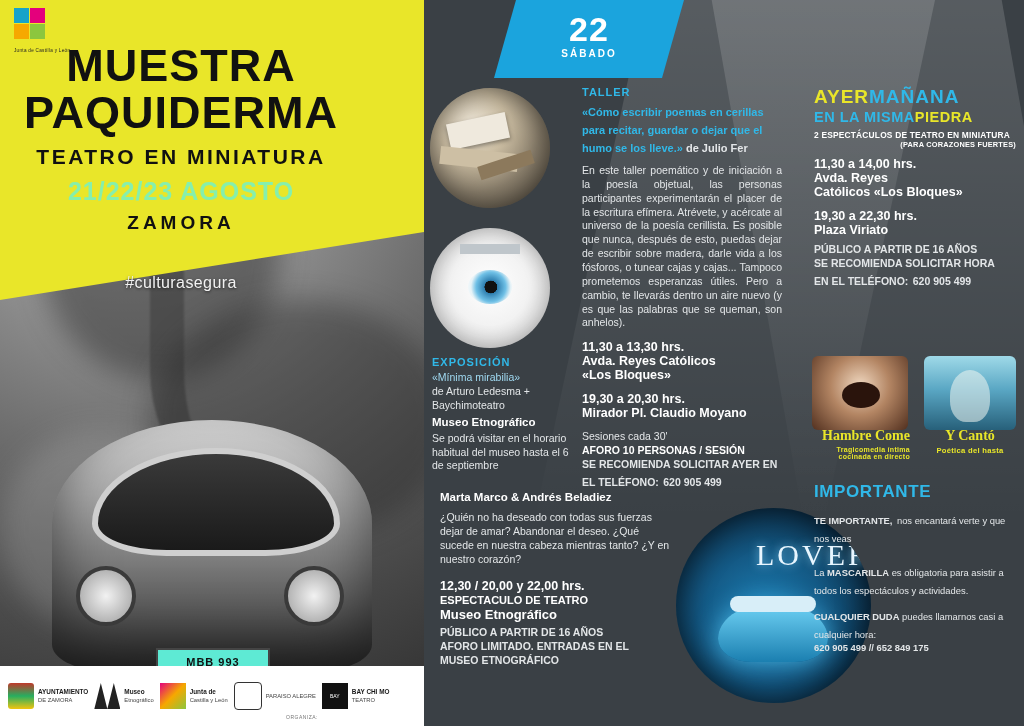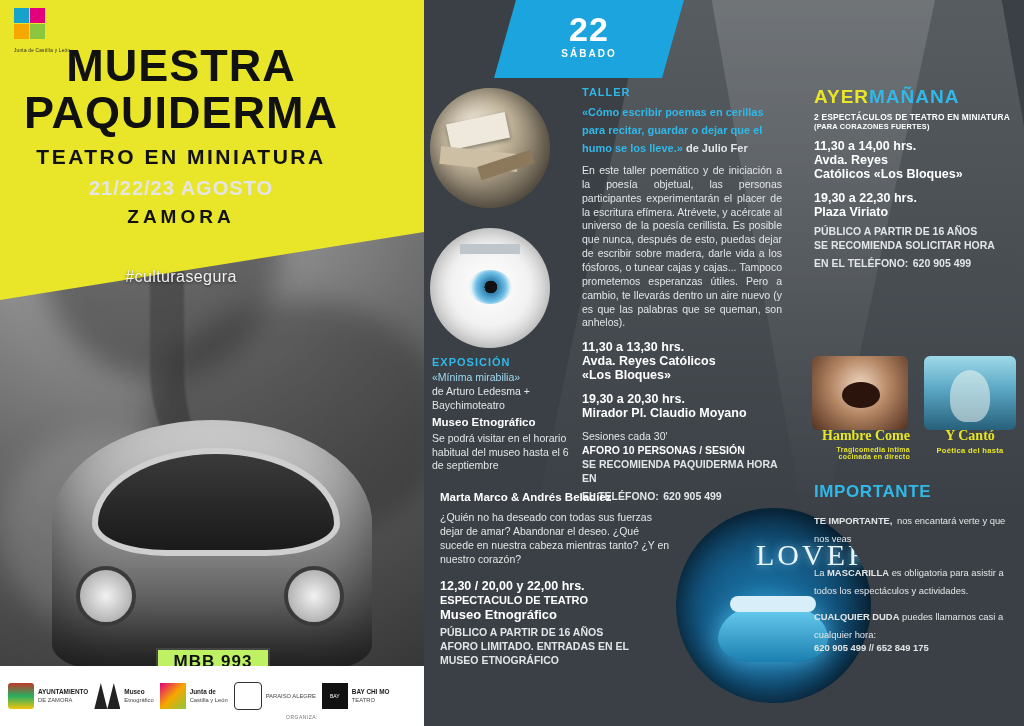--- a/index.html
+++ b/index.html
@@ -34,22 +34,22 @@
   .car-window{
     position:absolute;left:92px;top:448px;width:236px;height:96px;
     background:linear-gradient(180deg,#3a3a3a,#1a1a1a);
     border-radius:50% 50% 30% 30%/70% 70% 30% 30%;
     border:6px solid #cfcfcf;
   }
   .headlight{position:absolute;width:52px;height:52px;border-radius:50%;background:radial-gradient(circle,#f2f2f2,#9a9a9a);border:4px solid #3a3a3a;}
   .hl-l{left:76px;top:566px;}
   .hl-r{left:284px;top:566px;}
   .plate{
-    position:absolute;left:156px;top:648px;width:110px;height:24px;background:#bef264;border:2px solid #444;
-    color:#111;font-size:17px;font-weight:bold;letter-spacing:1px;text-align:center;line-height:24px;
+    position:absolute;left:156px;top:648px;width:110px;height:24px;background:#5eead4;border:2px solid #444;
+    color:#111;font-size:11px;font-weight:bold;letter-spacing:1px;text-align:center;line-height:24px;
     font-family:"Liberation Sans", sans-serif;
   }
   .trunk{
     position:absolute;left:150px;top:150px;width:150px;height:380px;
     border-left:34px solid rgba(60,60,60,.55);
     border-radius:0 0 0 160px;
     filter:blur(1px);
   }
 
   
@@ -61,21 +61,21 @@
   .logo-jcyl{
     position:absolute;left:14px;top:8px;width:46px;height:50px;
   }
   .logo-jcyl .sq{position:absolute;width:15px;height:15px;}
   .jcyl-cap{position:absolute;left:0;top:40px;font-size:4.6px;color:#222;letter-spacing:.3px;white-space:nowrap;}
 
   .title-wrap{position:absolute;left:0;top:44px;width:362px;text-align:center;}
   .t-muestra{font-size:45px;font-weight:bold;letter-spacing:1px;color:#111;line-height:.98;}
   .t-paqui{font-size:45px;font-weight:bold;letter-spacing:1px;color:#111;line-height:1.0;margin-top:2px;}
   .t-teatro{font-size:21px;font-weight:bold;letter-spacing:2.5px;color:#111;margin-top:10px;}
-  .t-fechas{font-size:20px;font-weight:bold;letter-spacing:1px;color:#e5e5e5;margin-top:8px;}
+  .t-fechas{font-size:25px;font-weight:bold;letter-spacing:1px;color:#86efac;margin-top:8px;}
   .t-zamora{font-size:19px;font-weight:bold;letter-spacing:4px;color:#111;margin-top:6px;}
   .t-hash{font-size:16px;color:#f2f2f2;margin-top:40px;letter-spacing:.4px;text-shadow:0 1px 3px rgba(0,0,0,.6);}
 
   
   .footer-strip{position:absolute;left:0;bottom:0;width:424px;height:60px;background:#ffffff;display:flex;align-items:center;gap:6px;padding:0 8px;box-sizing:border-box;}
   .flogo{display:flex;align-items:center;gap:4px;}
   .flogo .mark{width:26px;height:26px;flex:0 0 auto;}
   .flogo .txt{font-size:6.4px;line-height:1.15;color:#1a1a1a;font-weight:bold;}
   .flogo .txt .sub{font-weight:normal;font-size:5.8px;color:#444;}
   .organiza{font-size:5px;color:#777;position:absolute;left:286px;bottom:6px;letter-spacing:.5px;}
@@ -253,21 +253,21 @@
         <span class="body b-strong" style="color:#30b8e8;font-size:11px;">«Cómo escribir poemas en cerillas para recitar, guardar o dejar que el humo se los lleve.»</span><span class="body b-strong white" style="font-size:11px;"> de Julio Fer</span>
       </div>
       <div class="body" style="margin-top:8px;text-align:justify;">En este taller poemático y de iniciación a la poesía objetual, las personas participantes experimentarán el placer de la escritura efímera. Atrévete, y acércate al universo de la poesía cerillista. Es posible que nunca, después de esto, puedas dejar de escribir sobre madera, darle vida a los fósforos, o tunear cajas y cajas... Tampoco prometemos esperanzas útiles. Pero a cambio, te llevarás dentro un aire nuevo (y es que las palabras que se queman, son anhelos).</div>
       <div class="hr-time" style="margin-top:10px;">11,30 a 13,30 hrs.</div>
       <div class="place">Avda. Reyes Católicos</div>
       <div class="place">«Los Bloques»</div>
       <div class="hr-time" style="margin-top:10px;">19,30 a 20,30 hrs.</div>
       <div class="place">Mirador Pl. Claudio Moyano</div>
       <div class="body" style="margin-top:10px;">Sesiones cada 30'</div>
       <div class="body b-strong" style="color:#fff;">AFORO 10 PERSONAS / SESIÓN</div>
-      <div class="body b-strong hl-cyan">SE RECOMIENDA PAQUIDERMA HORA EN</div>
+      <div class="body b-strong hl-cyan">SE RECOMIENDA SOLICITAR AYER EN</div>
       <div>
         <span class="body b-strong hl-cyan">EL TELÉFONO:</span>
         <span class="body b-strong white">620 905 499</span>
       </div>
     </div>
 
     <div class="img-round img-3">
       <div class="lovertxt">LOVER</div>
       <div class="phone"></div>
       <div class="handset"></div>
@@ -281,22 +281,25 @@
       <div class="place" style="font-size:13px;">Museo Etnográfico</div>
       <div class="body b-strong hl-cyan" style="margin-top:4px;">PÚBLICO A PARTIR DE 16 AÑOS</div>
       <div class="body b-strong hl-cyan">AFORO LIMITADO. ENTRADAS EN EL</div>
       <div class="body b-strong hl-cyan">MUSEO ETNOGRÁFICO</div>
     </div>
 
     <div class="col c3">
       <div>
         <span class="ayer-line1 hl-yellow">AYER</span><span class="ayer-line1 hl-cyan">MAÑANA</span>
       </div>
+      <div>
+        <span class="ayer-line2 hl-cyan">EN LA MISMA</span><span class="ayer-line2 hl-yellow">PIEDRA</span>
+      </div>
       <div class="sub-paren" style="margin-top:4px;">2 ESPECTÁCULOS DE TEATRO EN MINIATURA</div>
-      <div class="sub-paren" style="font-size:7.4px;">(PARA CORAZONES FUERTES)</div>
+      <div class="sub-paren" style="font-size:7.4px;text-align:right;">(PARA CORAZONES FUERTES)</div>
       <div class="hr-time" style="margin-top:8px;">11,30 a 14,00 hrs.</div>
       <div class="place">Avda. Reyes</div>
       <div class="place">Católicos «Los Bloques»</div>
       <div class="hr-time" style="margin-top:10px;">19,30 a 22,30 hrs.</div>
       <div class="place">Plaza Viriato</div>
       <div class="body b-strong hl-cyan" style="margin-top:6px;">PÚBLICO A PARTIR DE 16 AÑOS</div>
       <div class="body b-strong hl-cyan">SE RECOMIENDA SOLICITAR HORA</div>
       <div>
         <span class="body b-strong hl-cyan">EN EL TELÉFONO:</span>
         <span class="body b-strong white">620 905 499</span>

